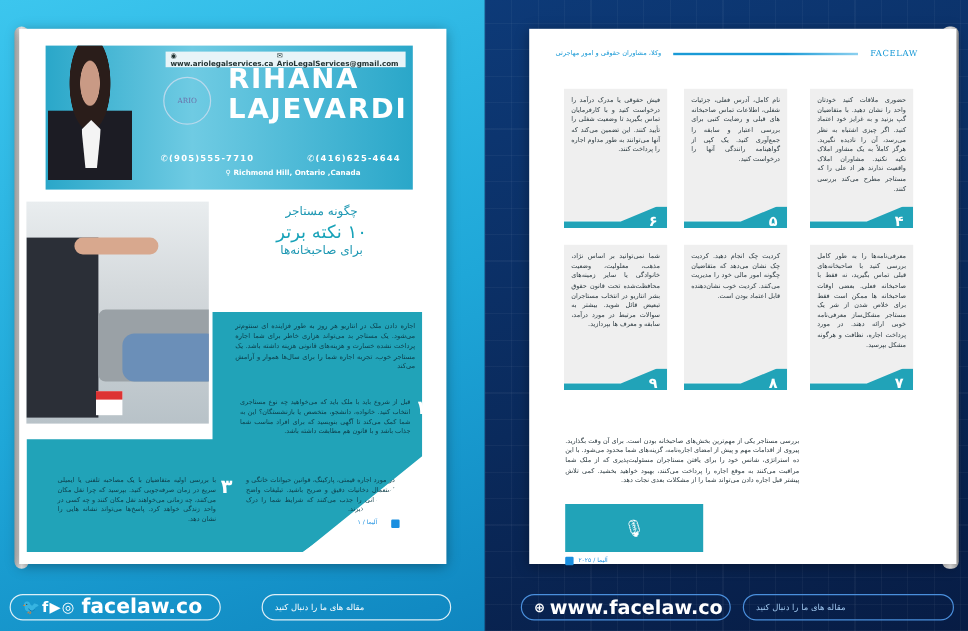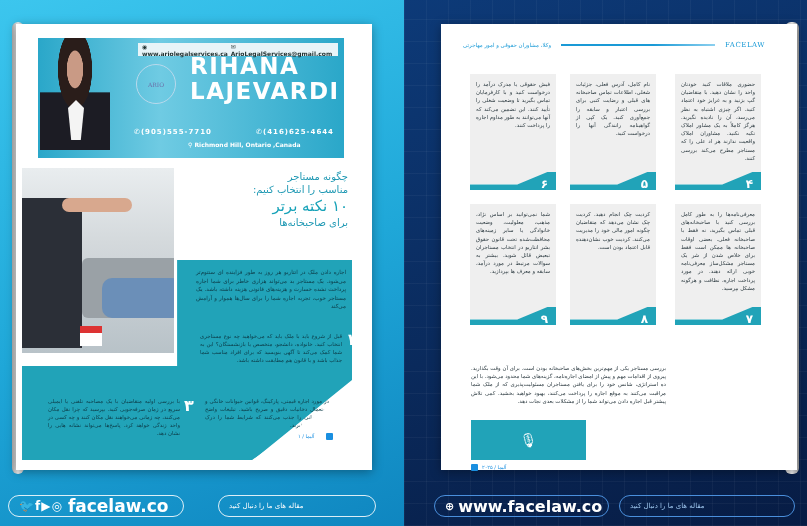--- a/index.html
+++ b/index.html
@@ -25,21 +25,21 @@
 .card .name{position:absolute;left:152px;top:16px;color:#fff;font-weight:bold;font-size:23px;line-height:25px;letter-spacing:1.5px}
 .card .phones{position:absolute;left:96px;top:90px;right:10px;display:flex;justify-content:space-between;color:#fff;font-size:7px;letter-spacing:1px;font-weight:bold}
 .card .addr{position:absolute;left:150px;top:103px;color:#fff;font-size:6px;font-weight:bold}
 
 .art-photo{position:absolute;left:22px;top:168px;width:152px;height:185px;background:linear-gradient(180deg,#e9edef 0%,#d4d9dc 40%,#b8c2c8 100%);overflow:hidden}
 .art-photo .sofa{position:absolute;left:60px;top:90px;width:100px;height:60px;background:#9aa1a6;border-radius:6px}
 .art-photo .jeans{position:absolute;left:80px;top:110px;width:80px;height:40px;background:#6b8fb8;border-radius:10px}
 .art-photo .arm{position:absolute;left:0;top:30px;width:60px;height:150px;background:#2b2f37}
 .art-photo .house{position:absolute;left:58px;top:158px;width:22px;height:20px;background:#fff;border-top:7px solid #d33}
 .art-photo .hands{position:absolute;left:40px;top:30px;width:70px;height:14px;background:#d8a88e;border-radius:8px}
-.art-title{position:absolute;left:188px;top:170px;width:160px;direction:rtl;color:#1e98b3}
+.art-title{position:absolute;left:188px;top:170px;width:160px;text-align:center;direction:rtl;color:#1e98b3}
 .art-title .t1{font-size:10px;line-height:13px}
 .art-title .t2{font-size:15px;font-weight:normal;line-height:20px;color:#17a2b8}
 .art-title .t3{font-size:10px;line-height:13px}
 .teal{position:absolute;left:22px;top:260px;width:330px;height:200px;background:#21a3b8;clip-path:polygon(52% 0,100% 0,100% 60%,70% 100%,0 100%,0 53%,47% 53%,47% 0)}
 .intro{position:absolute;left:196px;top:268px;width:150px;direction:rtl;font-size:5.6px;line-height:8.5px;color:#0c3c48;text-align:justify}
 .tip{position:absolute;direction:rtl;font-size:5.4px;line-height:8px;color:#0c3c48;text-align:justify}
 .tipnum{position:absolute;color:#fff;font-size:22px;font-weight:bold}
 .pagebtn{position:absolute;width:7px;height:7px;background:#1a8fe0;border-radius:1px}
 .pagelabel{position:absolute;font-size:5px;color:#1a8fe0}
 .white-tri{position:absolute;left:238px;top:390px;width:114px;height:80px;background:#fff;clip-path:polygon(100% 0,100% 100%,0 100%)}
@@ -94,21 +94,20 @@
   <div class="teal"></div>
   <div class="art-photo">
     <div class="arm"></div>
       <div class="sofa"></div>
       <div class="jeans"></div>
       <div class="hands"></div>
       <div class="house"></div>
   </div>
   <div class="art-title">
     <div class="t1">چگونه مستاجر</div>
-    <div class="t1">مناسب را انتخاب کنیم:</div>
     <div class="t2">۱۰ نکته برتر</div>
     <div class="t3">برای صاحبخانه‌ها</div>
   </div>
   <div class="intro">اجاره دادن ملک در انتاریو هر روز به طور فزاینده ای سنتوم‌تر می‌شود. یک مستاجر بد می‌تواند هزاری خاطر برای شما اجاره پرداخت نشده خسارت و هزینه‌های قانونی هزینه داشته باشد. یک مستاجر خوب، تجربه اجاره شما را برای سال‌ها هموار و آرامش می‌کند</div>
 
   <div class="tipnum" style="left:346px;top:330px;font-size:16px">۱</div>
   <div class="tip" style="left:200px;top:332px;width:142px">قبل از شروع باید با ملک باید که می‌خواهید چه نوع مستاجری انتخاب کنید. خانواده، دانشجو، متخصص یا بازنشستگان؟ این به شما کمک می‌کند تا آگهی بنویسید که برای افراد مناسب شما جذاب باشد و با قانون هم مطابقت داشته باشد.</div>
   <div class="tipnum" style="left:332px;top:396px;font-size:16px">۲</div>
   <div class="tip" style="left:205px;top:397px;width:124px">در مورد اجاره قیمتی، پارکینگ، قوانین حیوانات خانگی و استعمال دخانیات دقیق و صریح باشید. تبلیغات واضح مستاجرانی را جذب می‌کنند که شرایط شما را درک کرده و می‌پذیرند.</div>
   <div class="tipnum" style="left:184px;top:396px;font-size:16px">۳</div>

